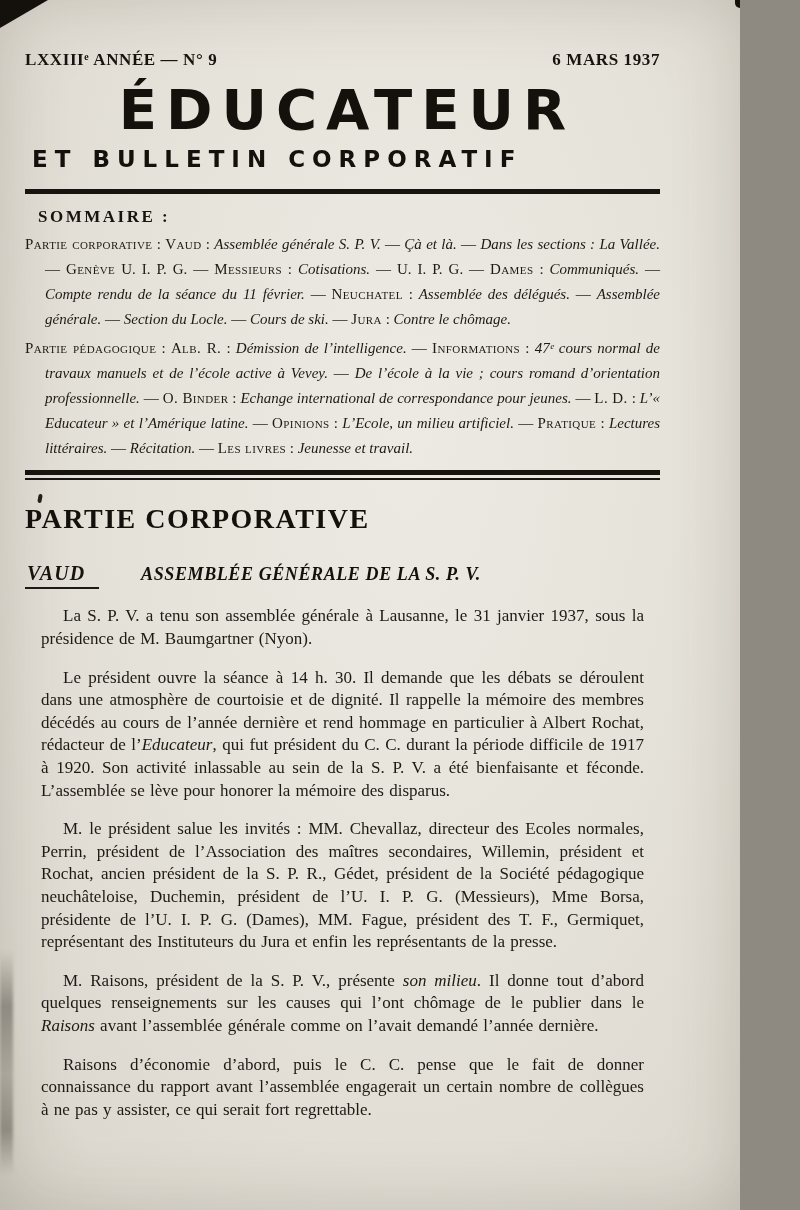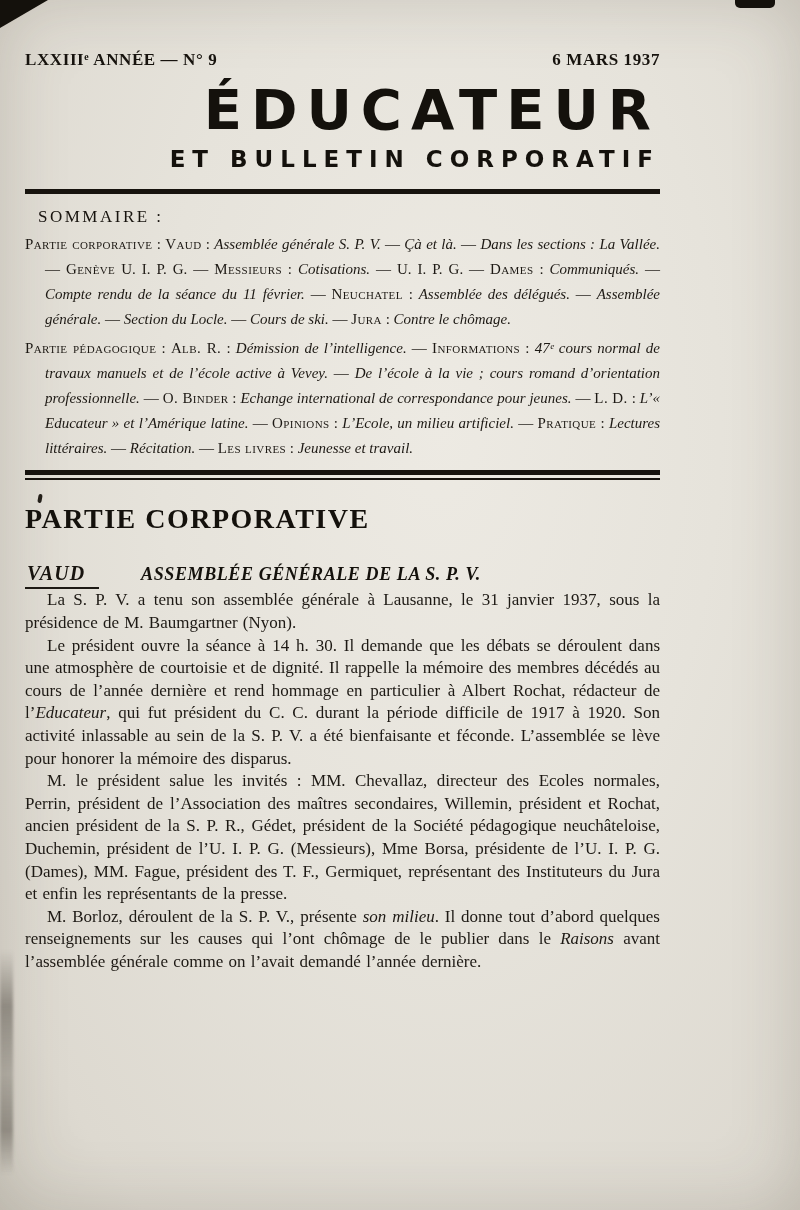--- a/index.html
+++ b/index.html
@@ -3,21 +3,21 @@
 <meta charset="utf-8">
 <style>
   html, body { margin: 0; padding: 0; }
   body {
     width: 800px; height: 1210px;
     background: #8e8a82;
     font-family: "Liberation Serif", "DejaVu Serif", serif;
   }
   .page {
     position: relative;
-    width: 800px; height: 1210px;
+    width: 740px; height: 1210px;
     overflow: hidden;
     background: radial-gradient(ellipse at 55% 35%, #edeae3 0%, #e6e3db 45%, #ddd9d0 85%, #d3cfc5 100%);
     box-shadow: inset 0 0 70px rgba(80,70,55,0.20);
     color: #1d1914;
   }
   
   .corner-tl {
     position: absolute; top: 0; left: 0;
     width: 0; height: 0;
     border-top: 28px solid #14110c;
@@ -53,42 +53,42 @@
   .content { position: absolute; left: 25px; top: 0; width: 635px; }
 
   .issue-line {
     margin-top: 50px;
     display: flex; justify-content: space-between; align-items: baseline;
     font-weight: bold; font-size: 17px; letter-spacing: 0.6px;
     color: #17130e;
   }
   .pub-title {
     margin: 10px 0 0 0;
-    text-align: right;
+    text-align: center;
     font-family: "DejaVu Sans", sans-serif;
     font-weight: bold;
     font-size: 56px; line-height: 1.08;
     letter-spacing: 9px; padding-left: 9px;
     color: #14110c;
   }
   .pub-subtitle {
     margin-top: 6px;
-    text-align: right;
+    text-align: left;
     font-family: "DejaVu Sans", sans-serif;
     font-weight: bold;
     font-size: 23px;
     letter-spacing: 7px; padding-left: 7px;
     color: #14110c;
   }
   .rule-thick { margin-top: 17px; height: 5px; background: #17130e; }
 
   .sommaire { margin-top: 13px; }
   .som-heading {
     margin: 0 0 5px 0;
-    font-size: 17px; font-weight: normal;
+    font-size: 17px; font-weight: bold;
     letter-spacing: 2.5px;
     padding-left: 13px;
     color: #17130e;
   }
   .som-par {
     margin: 0 0 4px 0;
     font-size: 15px; line-height: 25px;
     text-align: justify;
     padding-left: 20px; text-indent: -20px;
   }
@@ -119,21 +119,21 @@
   .article-title {
     margin: 0 0 0 42px;
     font-size: 18px; font-weight: bold;
     letter-spacing: 0.6px;
     color: #14110c;
     font-style: italic;
   }
 
   main { display: block; margin-top: 16px; }
   .body-par {
-    margin: 0;
+    margin: 16px;
     font-size: 17px; line-height: 22.6px;
     word-spacing: 1px;
     text-align: justify;
     text-indent: 22px;
   }
 </style>
 </head>
 <body>
 
 <div class="page">
@@ -168,17 +168,18 @@
       <h2 class="section-title">PARTIE CORPORATIVE</h2>
 
       <div class="article-head">
         <span class="region-label">VAUD</span>
         <h3 class="article-title">ASSEMBLÉE GÉNÉRALE DE LA S. P. V.</h3>
       </div>
 
       <p class="body-par"><span>La S. P. V. a tenu son assemblée générale à Lausanne, le 31 janvier 1937, sous la présidence de M. Baumgartner (Nyon).</span></p>
       <p class="body-par"><span>Le président ouvre la séance à 14 h. 30. Il demande que les débats se déroulent dans une atmosphère de courtoisie et de dignité. Il rappelle la mémoire des membres décédés au cours de l’année dernière et rend hommage en particulier à Albert Rochat, rédacteur de l’</span><span class="it">Educateur</span><span>, qui fut président du C. C. durant la période difficile de 1917 à 1920. Son activité inlassable au sein de la S. P. V. a été bienfaisante et féconde. L’assemblée se lève pour honorer la mémoire des disparus.</span></p>
       <p class="body-par"><span>M. le président salue les invités : MM. Chevallaz, directeur des Ecoles normales, Perrin, président de l’Association des maîtres secondaires, Willemin, président et Rochat, ancien président de la S. P. R., Gédet, président de la Société pédagogique neuchâteloise, Duchemin, président de l’U. I. P. G. (Messieurs), Mme Borsa, présidente de l’U. I. P. G. (Dames), MM. Fague, président des T. F., Germiquet, représentant des Instituteurs du Jura et enfin les représentants de la presse.</span></p>
-      <p class="body-par"><span>M. Borloz, déroulent de la S. P. V., présente </span><span class="it">son milieu</span><span>. Il donne tout d’abord quelques renseignements sur les causes qui l’ont chômage de le publier dans le </span><span class="it">Raisons</span><span> avant l’assemblée générale comme on l’avait demandé l’année dernière.</span></p>
+      <p class="body-par"><span>M. Raisons, président de la S. P. V., présente </span><span class="it">son milieu</span><span>. Il donne tout d’abord quelques renseignements sur les causes qui l’ont chômage de le publier dans le </span><span class="it">Raisons</span><span> avant l’assemblée générale comme on l’avait demandé l’année dernière.</span></p>
+      <p class="body-par"><span>Raisons d’économie d’abord, puis le C. C. pense que le fait de donner connaissance du rapport avant l’assemblée engagerait un certain nombre de collègues à ne pas y assister, ce qui serait fort regrettable.</span></p>
     </main>
 
   </div>
 </div>
 
 </body></html>

